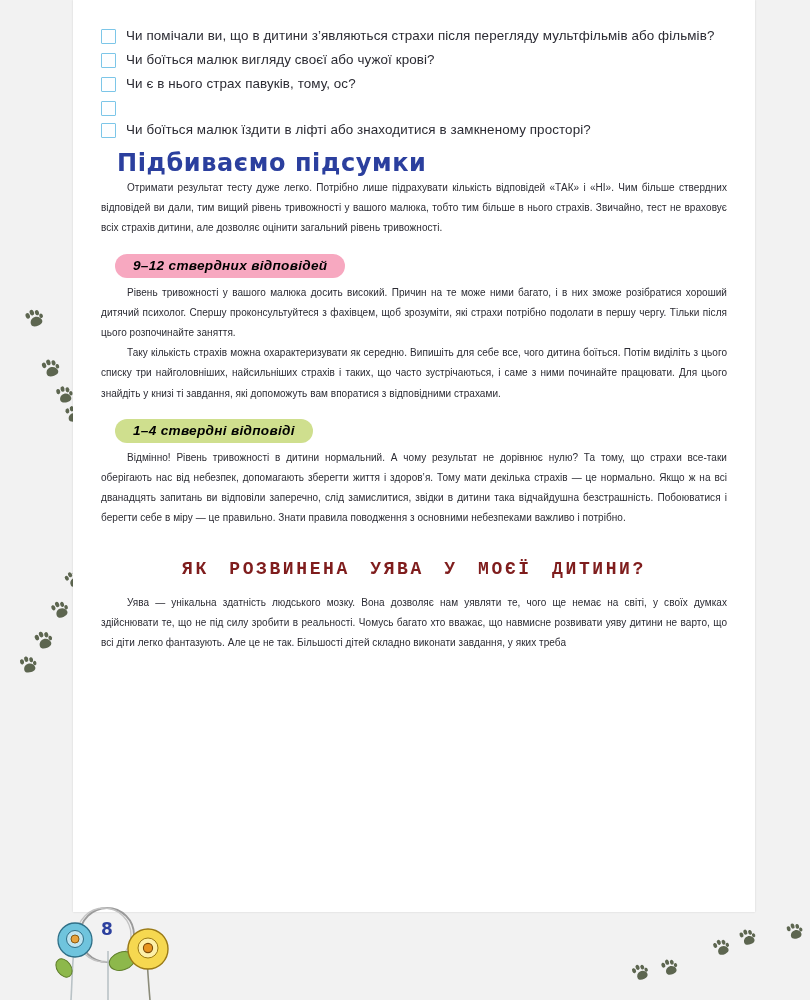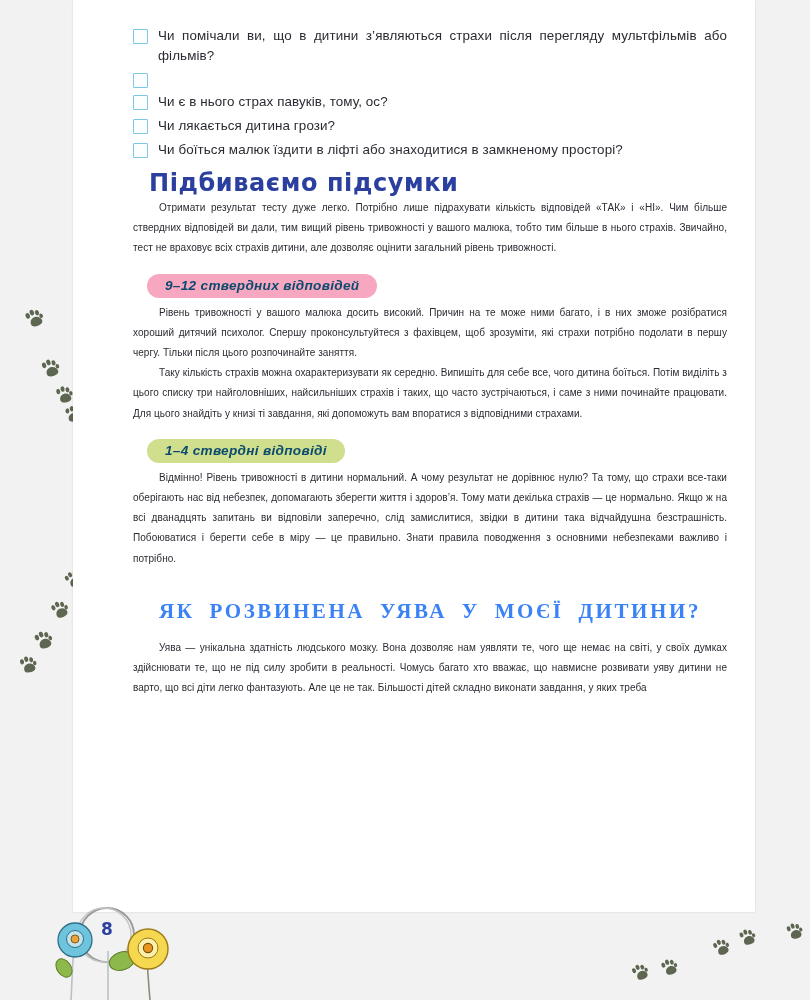--- a/index.html
+++ b/index.html
@@ -24,21 +24,20 @@
     width: 682px;
     height: 912px;
     background: #ffffff;
     box-shadow: 0 0 2px rgba(0,0,0,0.13);
     overflow: hidden;
   }
   .sheet-inner {
     padding: 26px 28px 0 28px;
     box-sizing: border-box;
     height: 100%;
-    margin-left: 32px;
   }
 
   
   .checklist {
     margin: 0 0 4px 0;
     padding: 0;
     list-style: none;
   }
   .check-item {
     display: flex;
@@ -94,39 +93,39 @@
     margin: 15px 0 5px 0;
     padding-left: 14px;
   }
   .badge {
     display: inline-block;
     padding: 3px 18px 4px 18px;
     border-radius: 14px;
     font-size: 13.6px;
     font-style: italic;
     font-weight: 600;
-    color: #0c4a6e;
+    color: #000000;
     letter-spacing: 0.3px;
     line-height: 17px;
     text-align: center;
   }
   .badge.pink   { background: #f7a8c0; }
   .badge.yellow { background: #fbee72; }
   .badge.green  { background: #cfdf8e; }
 
   
   .section-title {
-    color: #3b82f6;
-    font-size: 21px;
+    color: #7f1d1d;
+    font-size: 18px;
     font-weight: 700;
     letter-spacing: 2.6px;
     word-spacing: 7px;
     text-align: center;
     margin: 30px 0 14px 0;
-    font-family: Liberation Serif, serif;
+    font-family: Liberation Mono, monospace;
   }
 
   
   .page-deco {
     position: absolute;
     left: 52px;
     top: 905px;
     width: 180px;
     height: 95px;
   }
@@ -306,28 +305,28 @@
 <div class="sheet">
   <div class="sheet-inner">
 
     <ul class="checklist">
       <li class="check-item justify">
         <span class="checkbox"></span>
         <span class="check-label">Чи помічали ви, що в дитини з’являються страхи після перегляду мультфільмів або фільмів?</span>
       </li>
       <li class="check-item">
         <span class="checkbox"></span>
+        <span class="check-label">Чи боїться малюк вигляду своєї або чужої крові?</span>
       </li>
       <li class="check-item">
         <span class="checkbox"></span>
         <span class="check-label">Чи є в нього страх павуків, тому, ос?</span>
       </li>
       <li class="check-item">
         <span class="checkbox"></span>
-        <span class="check-label">Чи лякається дитина грози?</span>
       </li>
       <li class="check-item">
         <span class="checkbox"></span>
         <span class="check-label">Чи боїться малюк їздити в ліфті або знаходитися в замкненому просторі?</span>
       </li>
     </ul>
 
     <h2 class="script-heading">Підбиваємо підсумки</h2>
     <p class="body-par">Отримати результат тесту дуже легко. Потрібно лише підрахувати кількість відповідей «ТАК» і «НІ». Чим більше ствердних відповідей ви дали, тим вищий рівень тривожності у вашого малюка, тобто тим більше в нього страхів. Звичайно, тест не враховує всіх страхів дитини, але дозволяє оцінити загальний рівень тривожності.</p>
 

